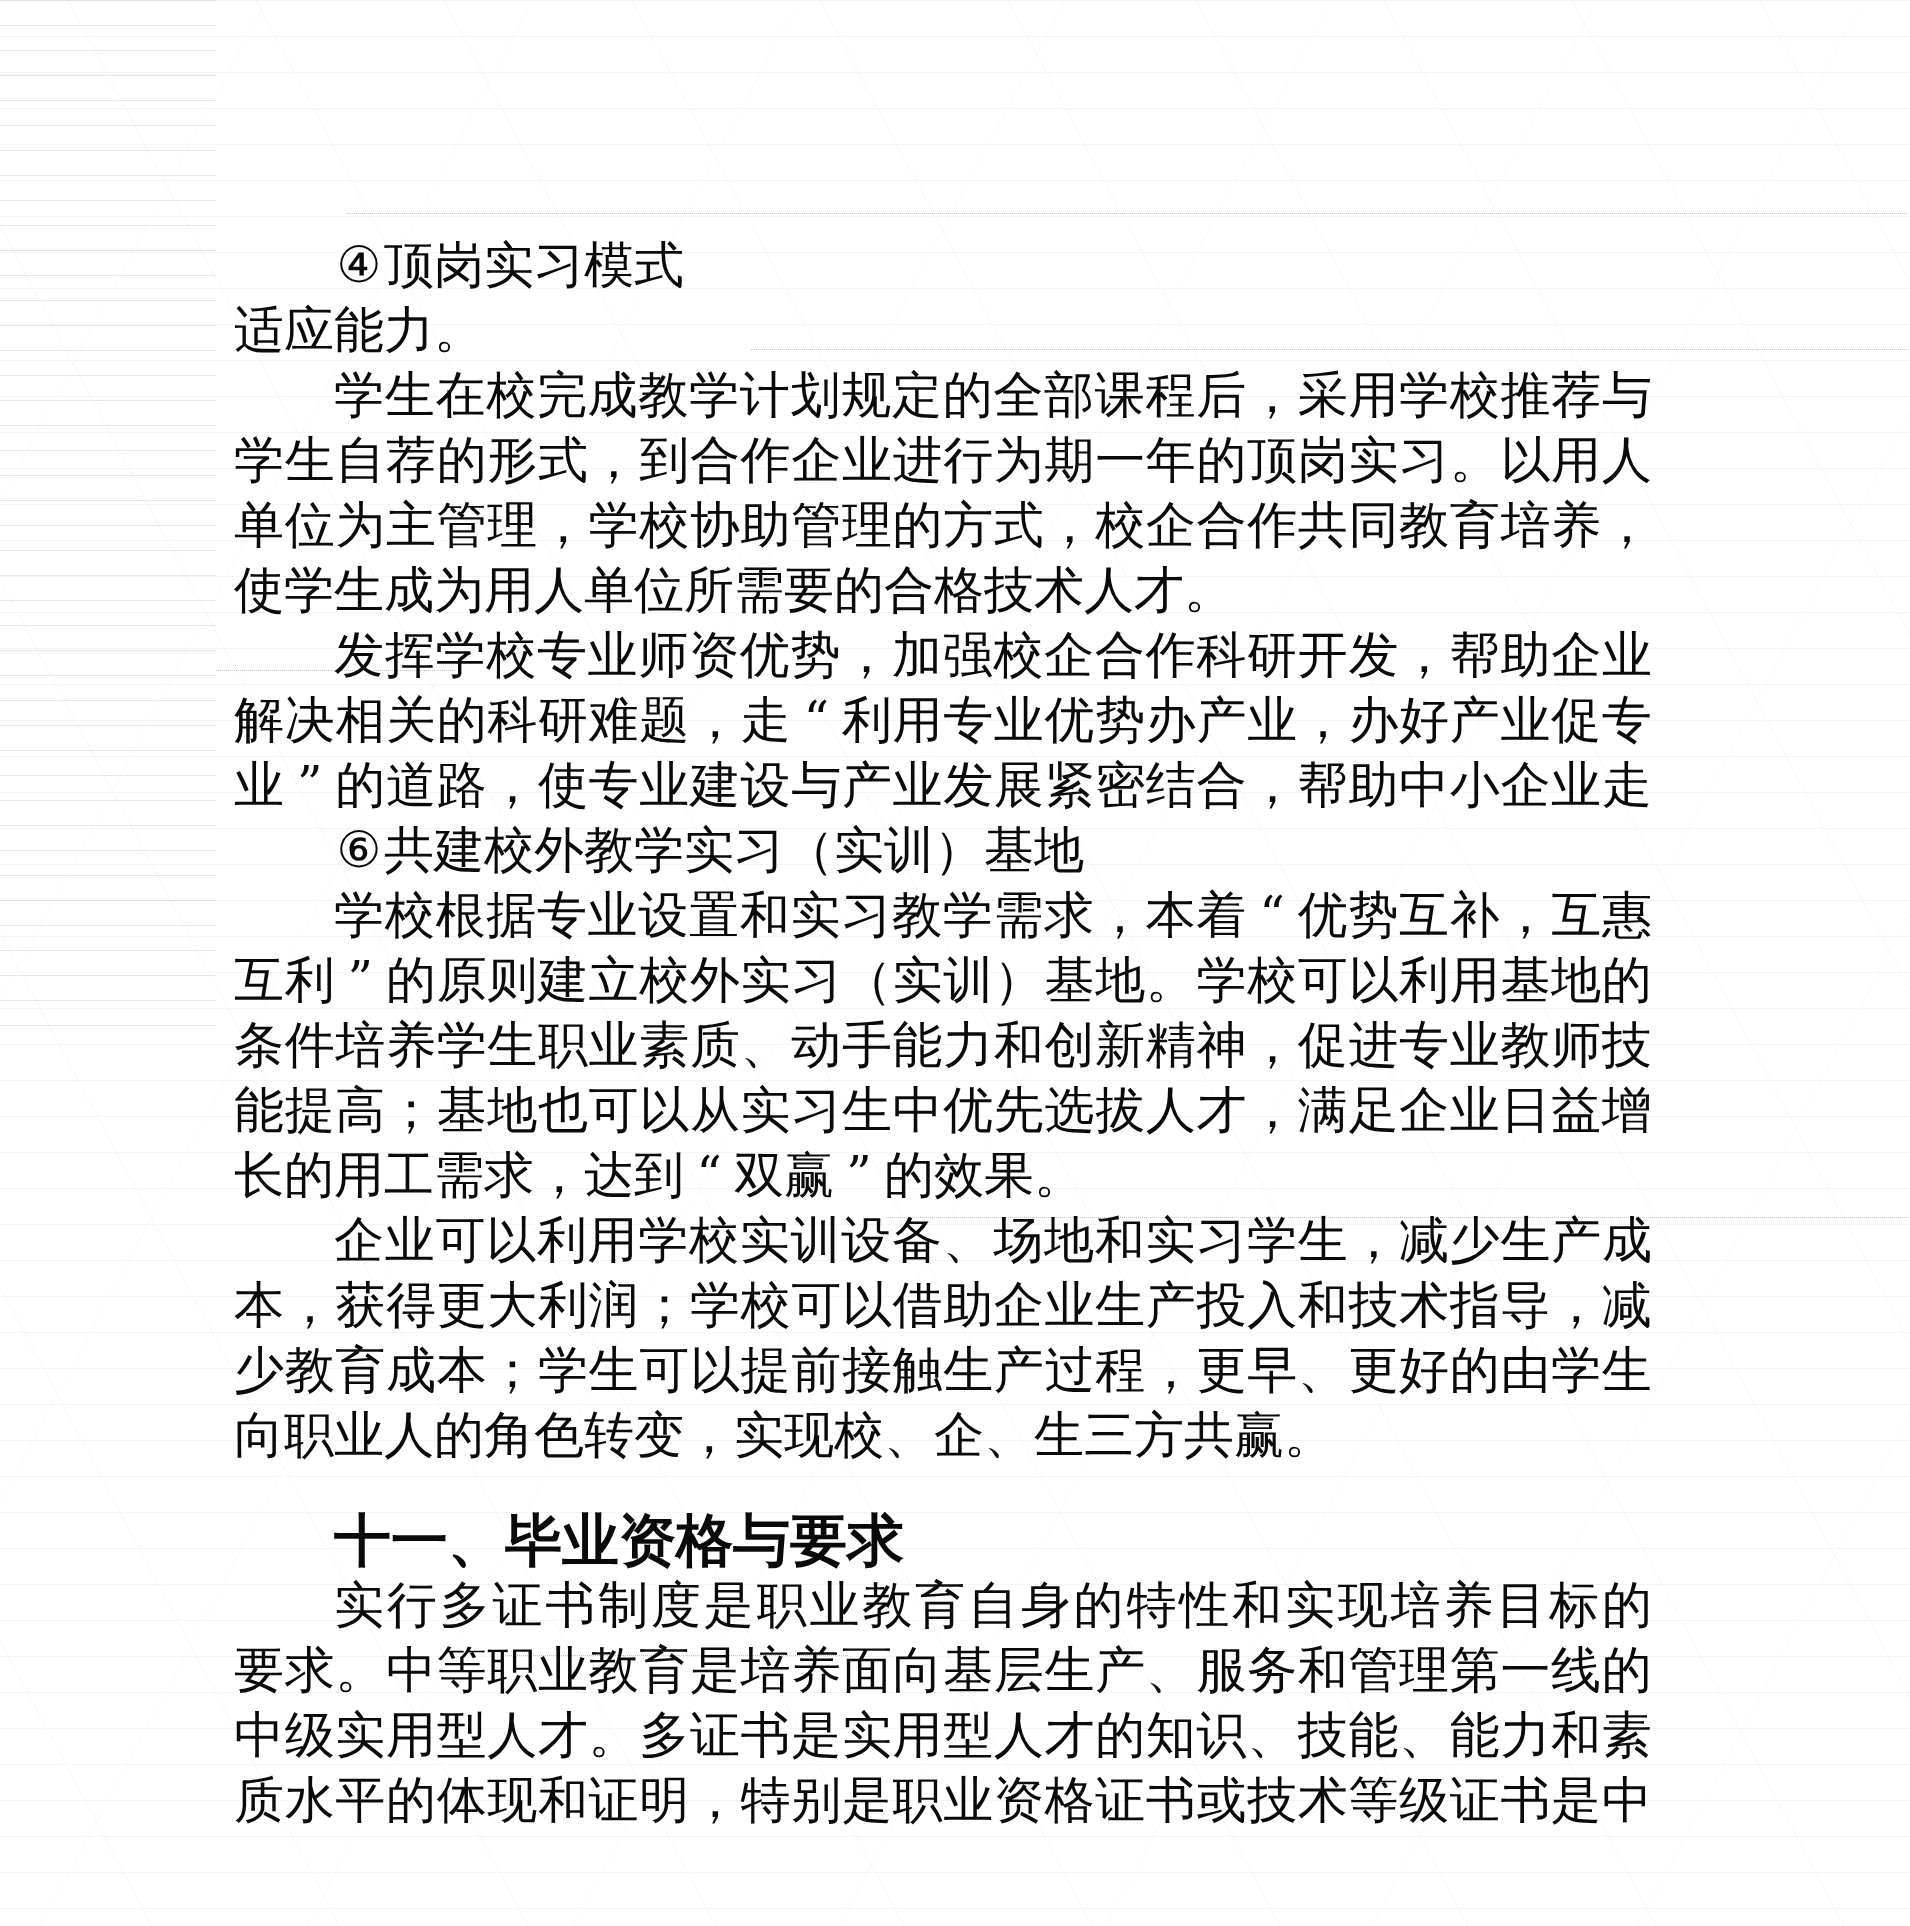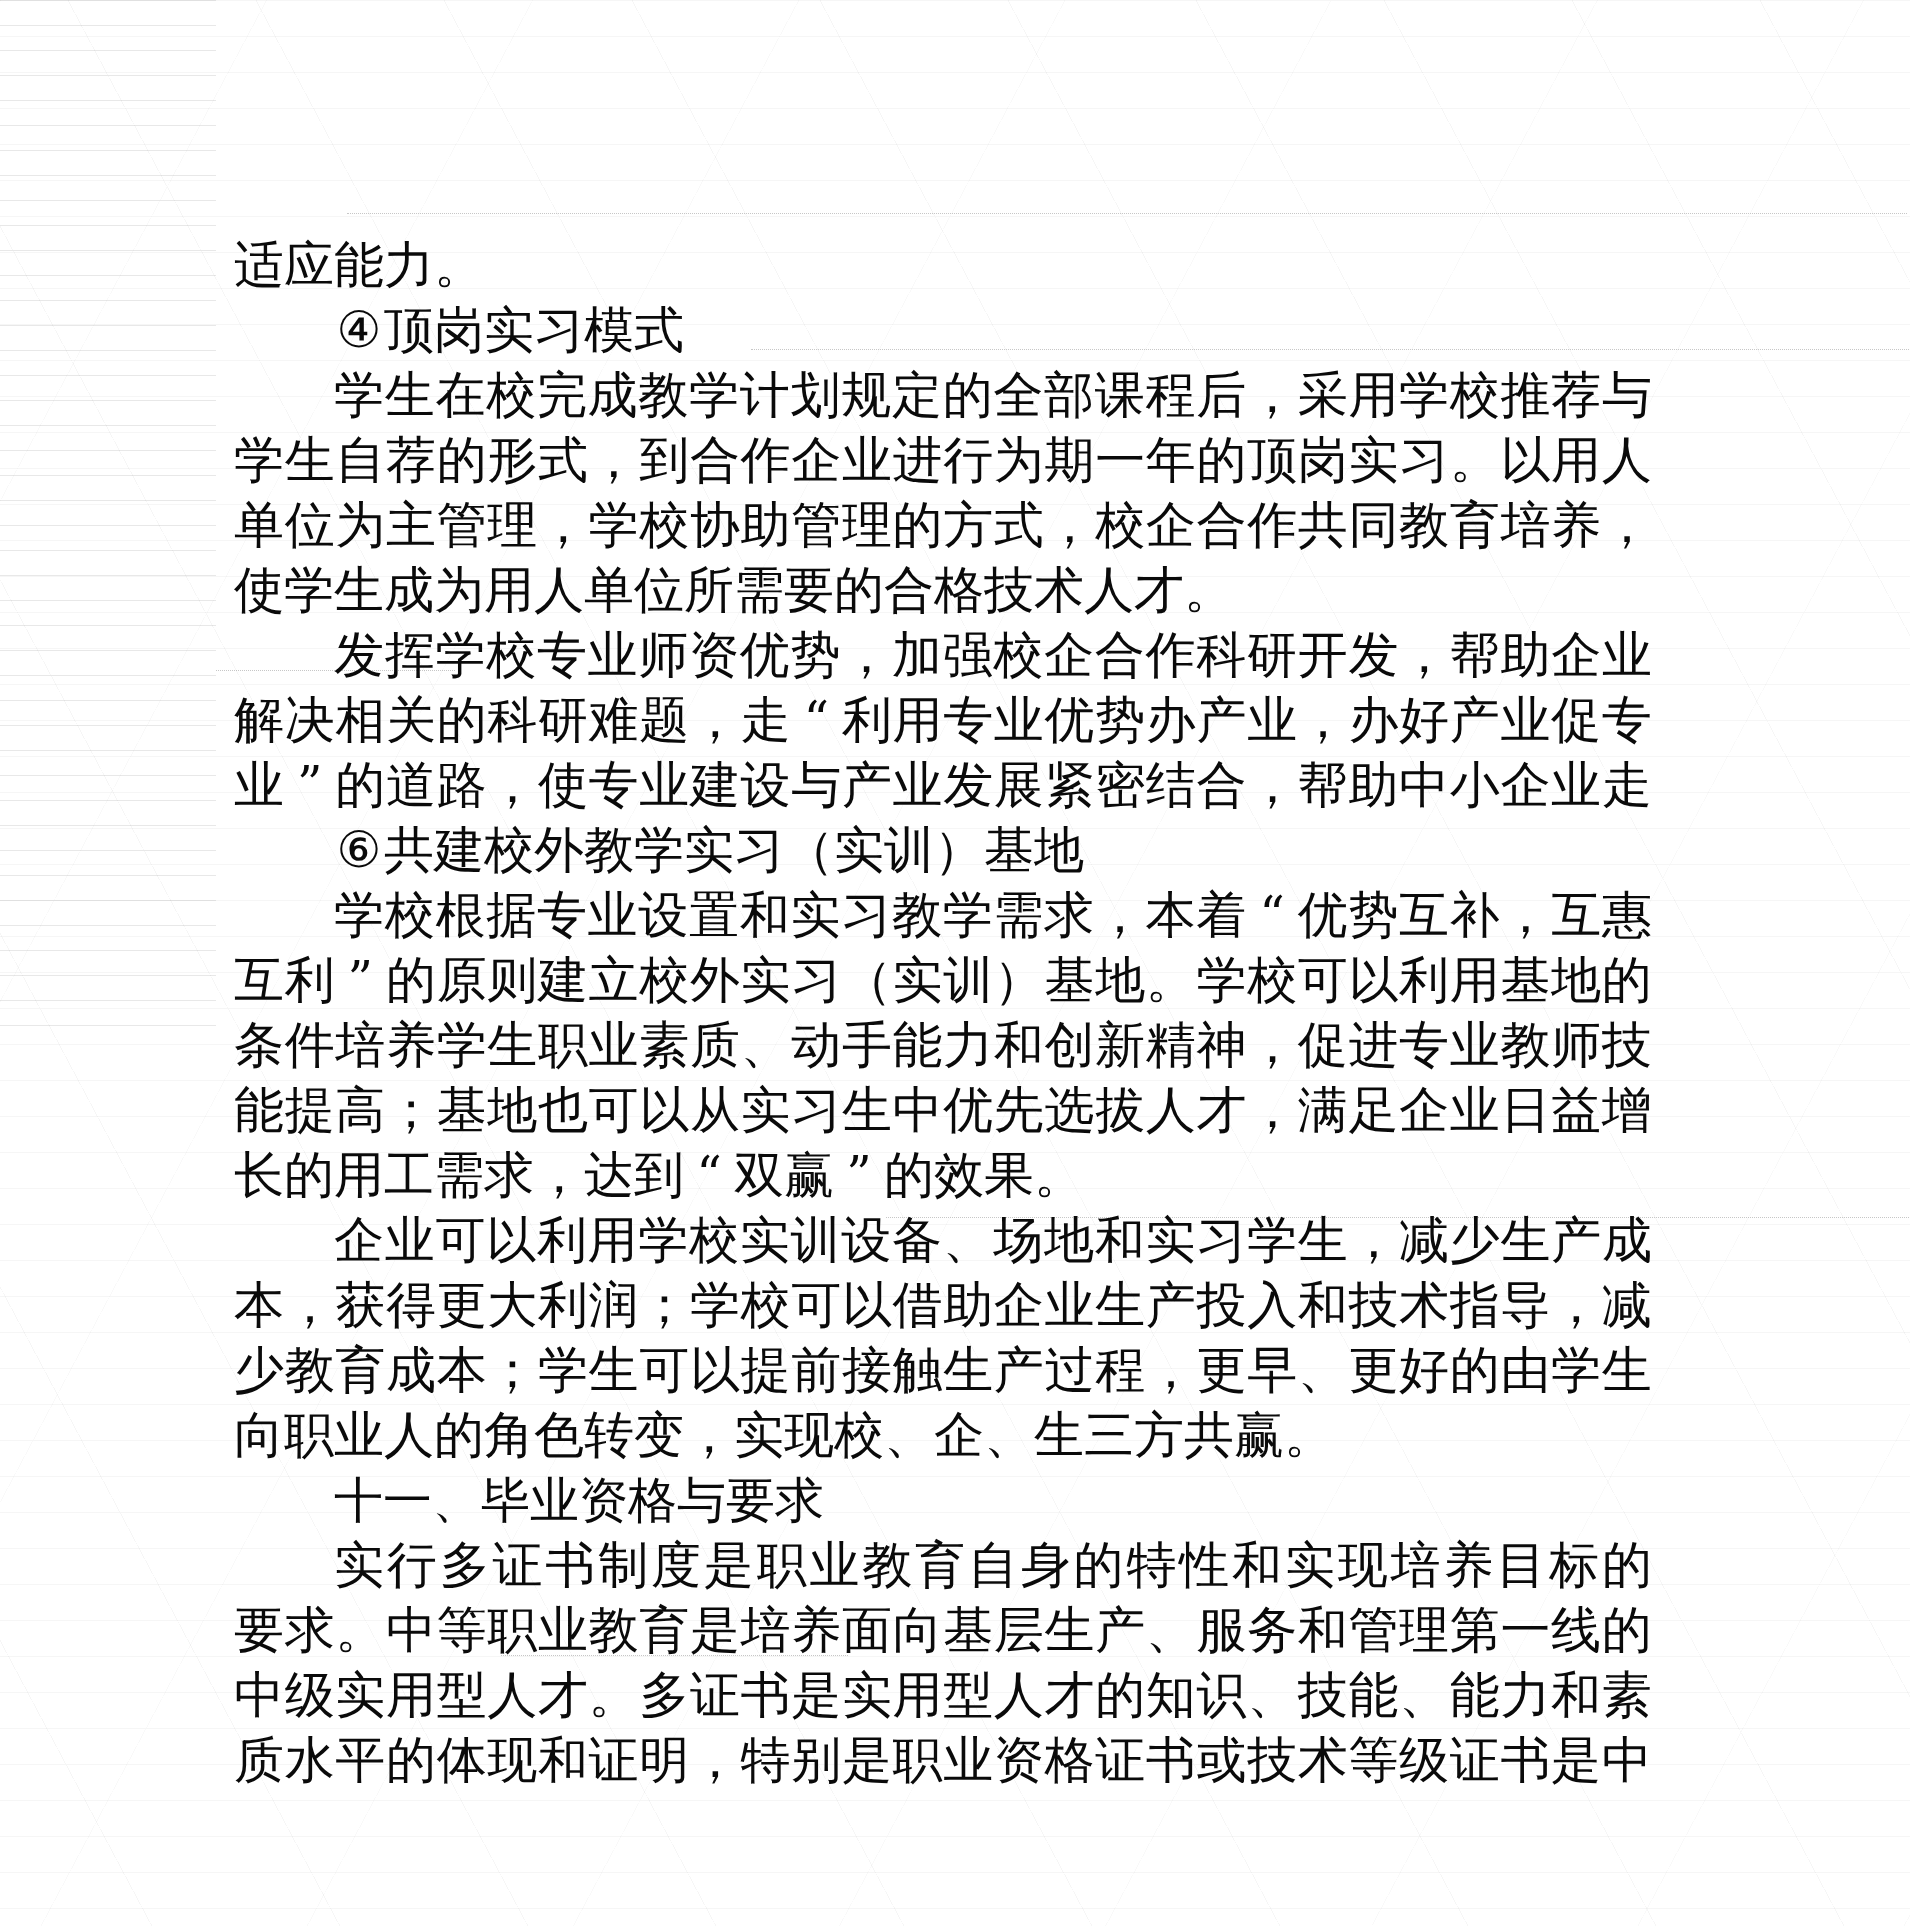--- a/index.html
+++ b/index.html
@@ -34,40 +34,41 @@
     height:65px;
     line-height:65px;
     font-size:50px;
     white-space:nowrap;
   }
   .line .ch{display:inline-block;width:1em;text-align:center;}
   .line.just{display:flex;justify-content:space-between;}
   .line.ind{padding-left:100px;}
   .line.h1{
     font-family:"DejaVu Sans", sans-serif;
-    font-weight:normal;
-    font-size:49px;
+    font-weight:bold;
+    font-size:57px;
+    margin-top:40px;
   }
 </style>
 </head>
 <body>
 
 <div id="page">
   <div id="artifacts"></div>
   <div id="artifact-left" class="artifact-strip"></div>
 
   <div class="dotline" style="left:347px;top:213px;width:1560px;"></div>
   <div class="dotline" style="left:751px;top:349px;width:1158px;"></div>
   <div class="dotline" style="left:216px;top:670px;width:239px;"></div>
   <div class="dotline" style="left:886px;top:1217px;width:1023px;"></div>
   <div class="dotline" style="left:501px;top:1655px;width:347px;"></div>
 
   <div id="textcol">
+      <div class="line body ind"><span class="ch">④</span><span class="ch">顶</span><span class="ch">岗</span><span class="ch">实</span><span class="ch">习</span><span class="ch">模</span><span class="ch">式</span></div>
       <div class="line body"><span class="ch">适</span><span class="ch">应</span><span class="ch">能</span><span class="ch">力</span><span class="ch">。</span></div>
-      <div class="line body ind"><span class="ch">④</span><span class="ch">顶</span><span class="ch">岗</span><span class="ch">实</span><span class="ch">习</span><span class="ch">模</span><span class="ch">式</span></div>
       <div class="line body ind just">
         <span class="ch">学</span>
         <span class="ch">生</span>
         <span class="ch">在</span>
         <span class="ch">校</span>
         <span class="ch">完</span>
         <span class="ch">成</span>
         <span class="ch">教</span>
         <span class="ch">学</span>
         <span class="ch">计</span>

